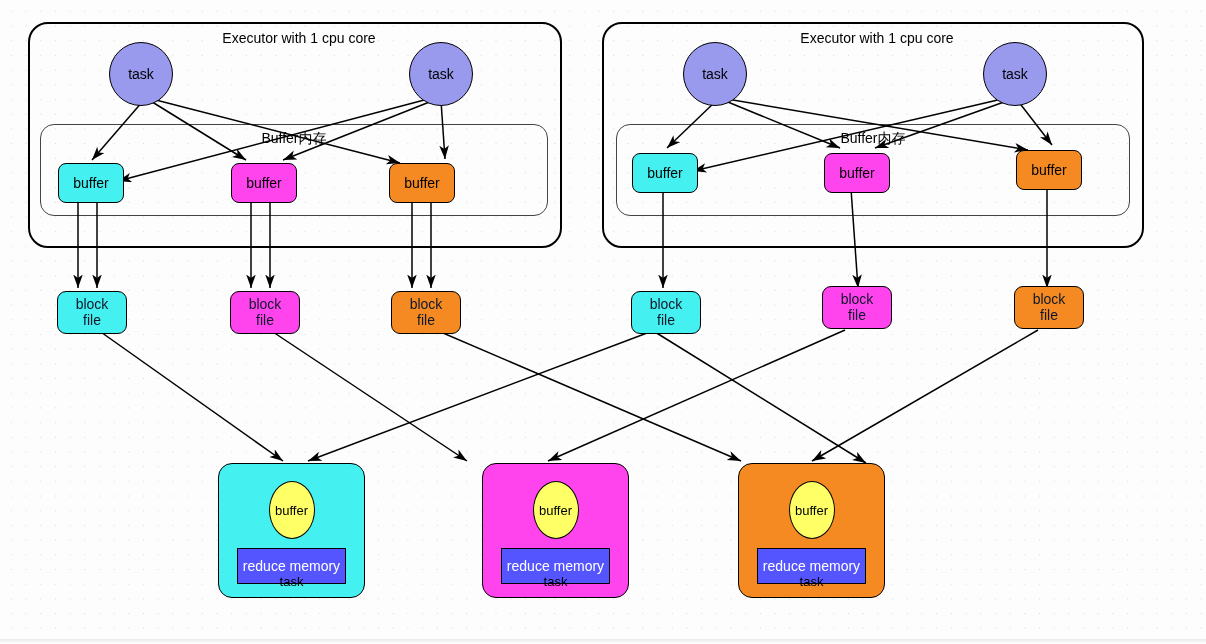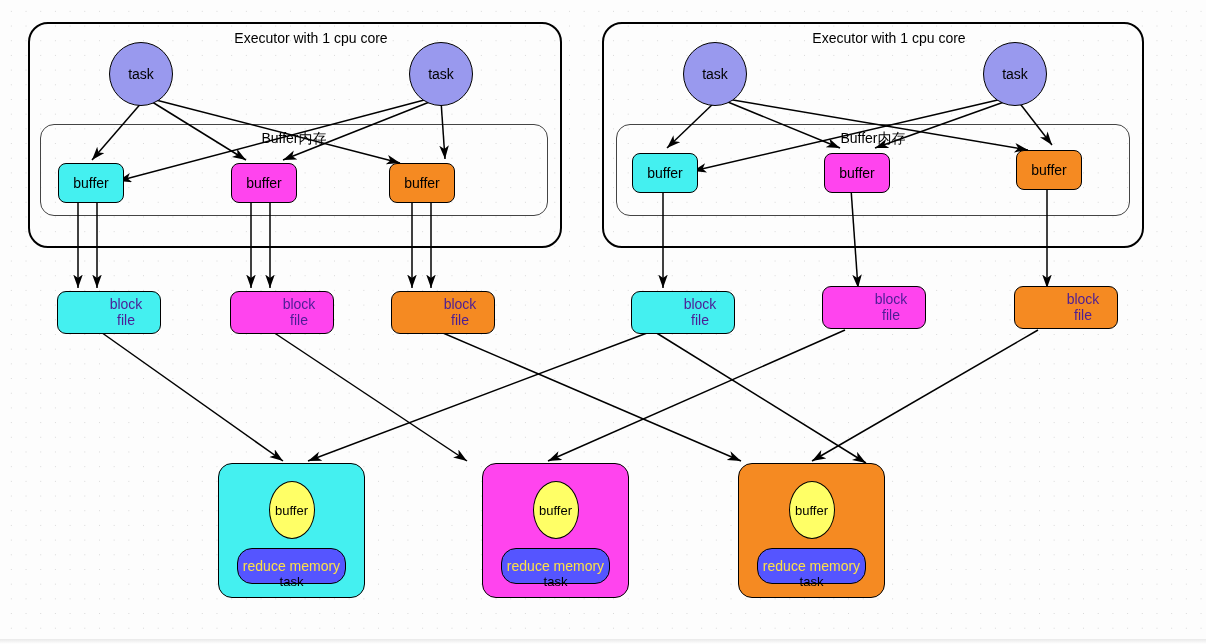--- a/index.html
+++ b/index.html
@@ -32,21 +32,21 @@
   
   .executor {
     border: 2px solid #000000;
     border-radius: 20px;
     background: transparent;
     z-index: 2;
   }
   .executor-title {
     position: absolute;
     top: 6px;
-    left: 16px;
+    left: 4px;
     width: 100%;
     text-align: center;
     font-size: 14px;
     color: #000;
     white-space: nowrap;
   }
 
   
   .buffermem {
     position: absolute;
@@ -94,23 +94,22 @@
   
   .blockfile-box {
     border-radius: 9px;
     border: 1.6px solid #000;
     display: flex;
     flex-direction: column;
     align-items: center;
     justify-content: center;
     line-height: 1.12;
     font-size: 14px;
-    color: #4c1d95;
+    color: #0f172a;
     z-index: 12;
-    padding-left: 34px;
   }
 
   
   .reduce-card {
     border-radius: 14px;
     border: 1.8px solid #000;
     position: absolute;
     z-index: 12;
   }
   .reduce-buffer-ellipse {
@@ -132,26 +131,26 @@
     overflow: visible;
   }
   .reduce-mem-box {
     position: absolute;
     left: 18px;
     right: 18px;
     top: 84px;
     height: 34px;
     background: #5555ff;
     border: 1.8px solid #000;
-    border-radius: 15px;
-    display: flex;
-    align-items: center;
-    justify-content: center;
-    font-size: 14px;
-    color: #fde047;
+    border-radius: 0;
+    display: flex;
+    align-items: center;
+    justify-content: center;
+    font-size: 14px;
+    color: #ffffff;
     white-space: nowrap;
   }
   .reduce-task-label {
     position: absolute;
     bottom: 8px;
     left: 0;
     width: 100%;
     text-align: center;
     font-size: 13px;
     color: #000;

